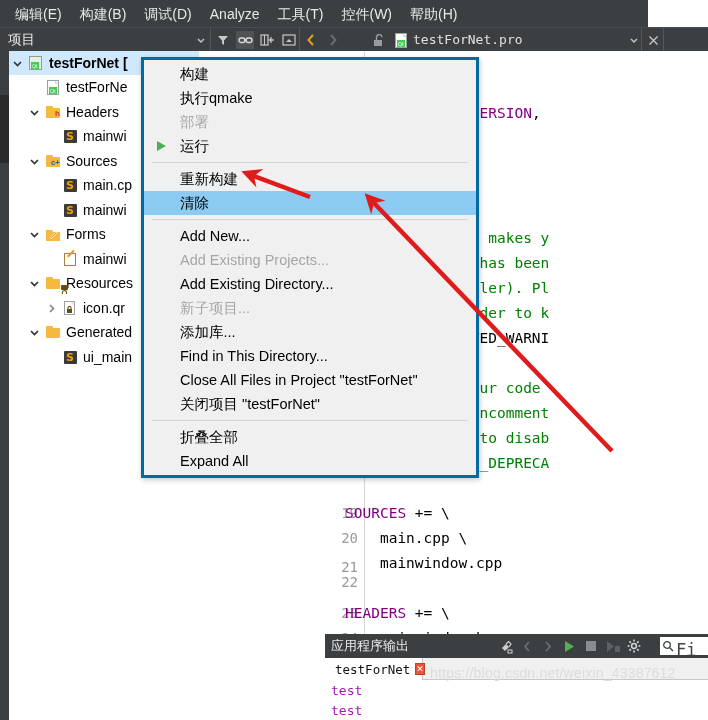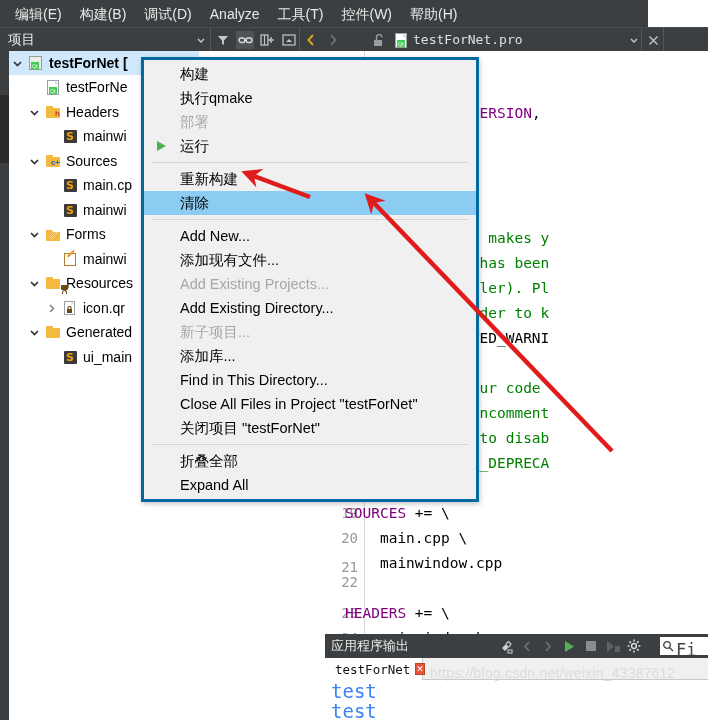--- a/index.html
+++ b/index.html
@@ -221,21 +221,21 @@
   }
   .closeX {
     width: 12px; height: 12px; margin-left: 5px;
     background: #e8553a; border: 1px solid #c2402a;
     color: #fff; font-size: 9px; line-height: 10px;
     text-align: center; font-family: "DejaVu Sans", sans-serif;
   }
   .outline {
     position: absolute; left: 6px;
     font-family: "DejaVu Sans Mono", monospace;
-    font-size: 19px; color: #3b82f6;
+    font-size: 13px; color: #a21caf;
     line-height: 18px;
   }
   .watermark {
     position: absolute; left: 430px; top: 665px;
     font-size: 14px; color: #dcdcdc;
     font-family: "Liberation Sans", sans-serif;
     letter-spacing: 0.2px;
     white-space: nowrap;
     pointer-events: none;
   }
@@ -651,21 +651,20 @@
     <div class="mrow dis">部署</div>
     <div class="mrow">
       <span class="playtri"></span>
       <span>运行</span>
     </div>
     <div class="msep"></div>
     <div class="mrow">重新构建</div>
     <div class="mrow hl">清除</div>
     <div class="msep"></div>
     <div class="mrow">Add New...</div>
-    <div class="mrow">添加现有文件...</div>
     <div class="mrow dis">Add Existing Projects...</div>
     <div class="mrow">Add Existing Directory...</div>
     <div class="mrow dis">新子项目...</div>
     <div class="mrow">添加库...</div>
     <div class="mrow">Find in This Directory...</div>
     <div class="mrow">Close All Files in Project "testForNet"</div>
     <div class="mrow">关闭项目 "testForNet"</div>
     <div class="msep"></div>
     <div class="mrow">折叠全部</div>
     <div class="mrow">Expand All</div>

